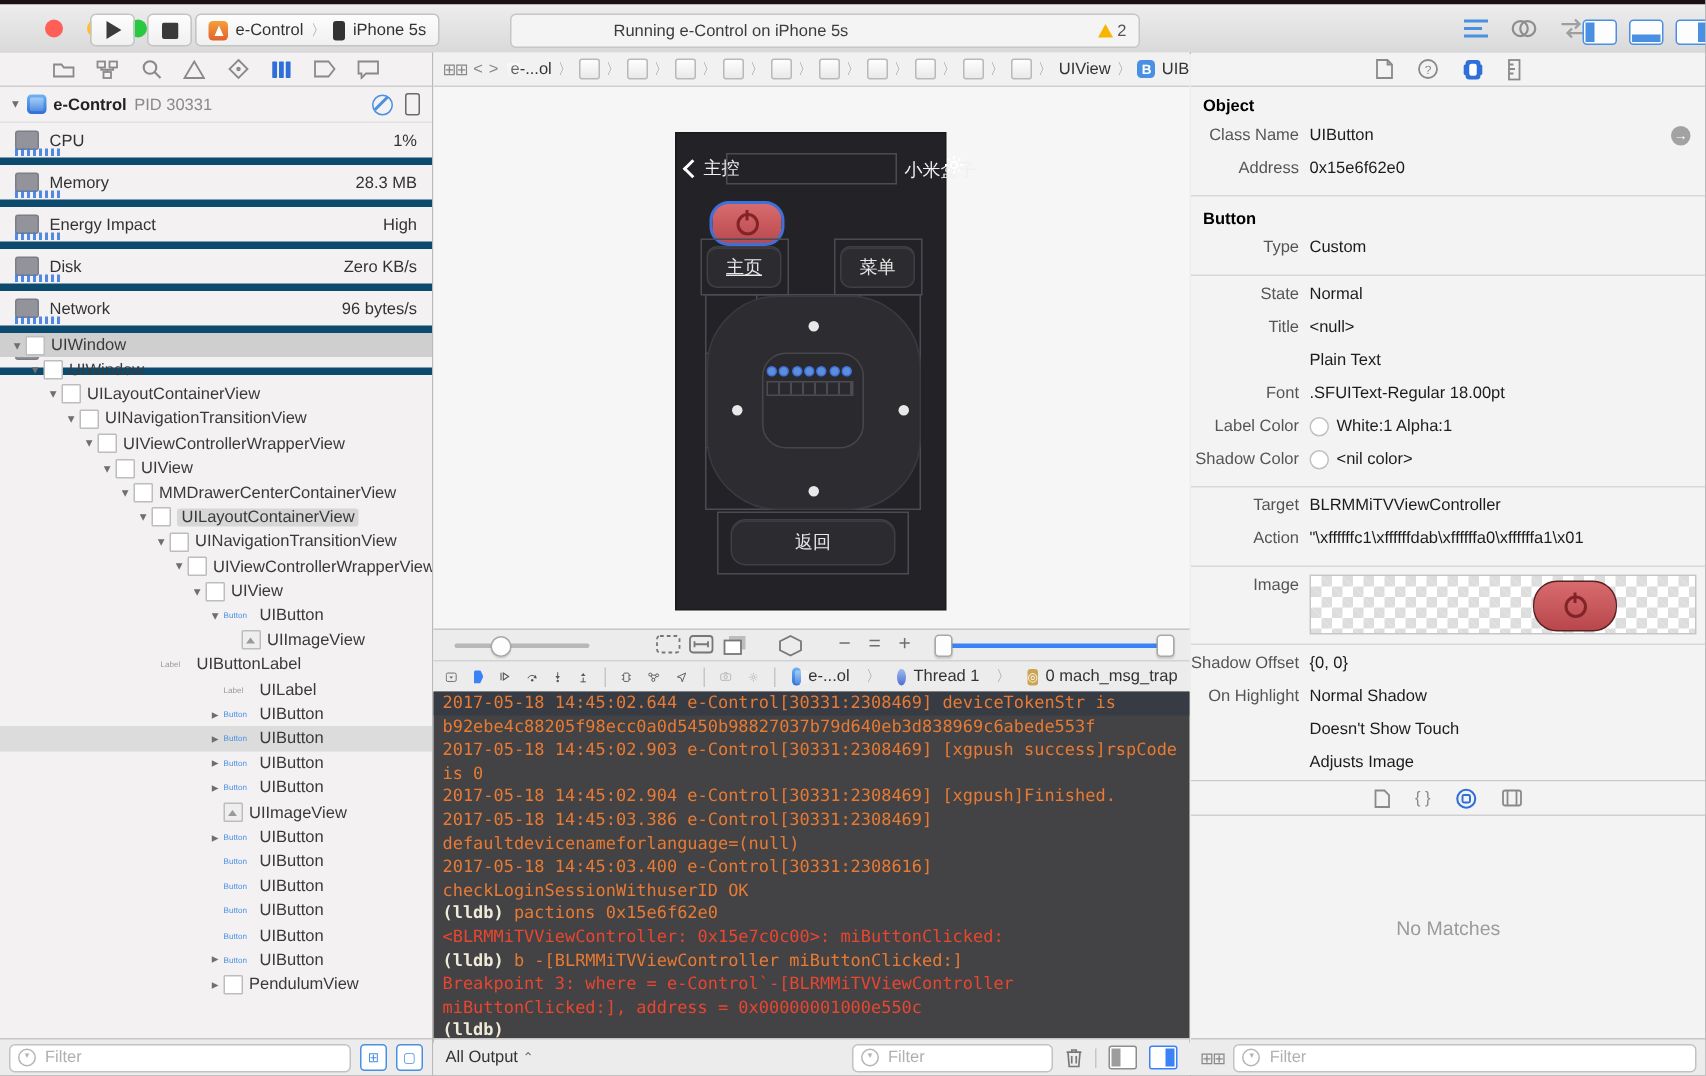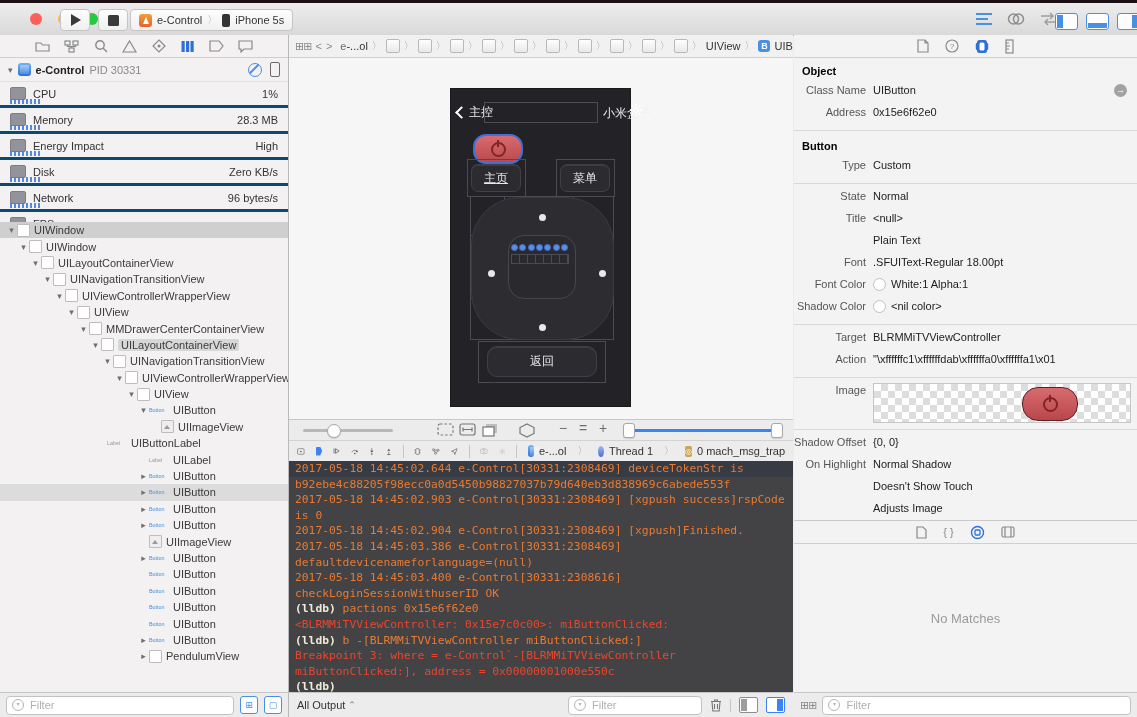--- a/index.html
+++ b/index.html
@@ -22,21 +22,21 @@
   .panebtn .fill{position:absolute;background:#4a90e2;}
   
   .sidebar{left:0;top:35px;width:288px;height:682px;background:#f3f1f1;border-right:1px solid #b9b9b9;}
   .center{left:289px;top:35px;width:504px;height:682px;background:#f6f6f6;}
   .rightpanel{left:794px;top:35px;width:343px;height:682px;background:#f4f3f3;}
   .iconbar{height:22px;border-bottom:1px solid #cfcfcf;display:flex;align-items:center;justify-content:center;gap:13px;}
   .nav-ic{width:16px;height:15px;display:flex;align-items:center;justify-content:center;color:#8a8a8a;}
   svg{display:block;}
   
   .proc-row{position:relative;height:23px;display:flex;align-items:center;gap:5px;padding:0 8px;border-bottom:1px solid #e2e0e0;}
-  .gauge-row{position:relative;height:23px;display:flex;align-items:center;padding:0 10px 0 10px;border-bottom:3px solid #0c4a6e;}
+  .gauge-row{position:relative;height:23px;display:flex;align-items:center;padding:0 10px 0 10px;border-bottom:5px solid #0c4a6e;}
   .gauge-ic{width:14px;height:11px;border-radius:2px;background:#93939b;border:1px solid #7d7d85;margin-right:7px;}
   .gauge-val{margin-left:auto;color:#333;}
   .spark{position:absolute;left:10px;bottom:1px;width:30px;height:5px;background:repeating-linear-gradient(90deg,#3f7ede 0 2px,transparent 2px 4px);opacity:.9;}
   .blue-app{width:13px;height:13px;border-radius:3px;background:linear-gradient(#6fb3f2,#2f6fd8);position:relative;}
   .blue-app::after{content:"";position:absolute;left:2px;top:2px;width:9px;height:9px;background:linear-gradient(#fff6,#fff2);border-radius:1px;}
   .circ-slash{width:12px;height:12px;border:1.5px solid #4a90e2;border-radius:50%;position:relative;}
   .circ-slash::after{content:"";position:absolute;left:-1px;top:4.5px;width:12px;height:1.5px;background:#4a90e2;transform:rotate(-45deg);}
   .dev-ic{width:8px;height:13px;border:1.5px solid #6a6a6a;border-radius:2px;}
   
   .tree{position:absolute;left:0;top:187px;width:288px;height:480px;overflow:hidden;}
@@ -137,20 +137,27 @@
           <rect x="0" y="0" width="11" height="11" rx="1.5" fill="#3a3a3a"></rect>
         </svg>
     </div>
     <div class="scheme">
       <span class="appicon"></span>
       <span>e-Control</span>
       <span class="crumb-sep">〉</span>
       <span class="phoneglyph"></span>
       <span>iPhone 5s</span>
     </div>
+    <div class="activity">
+      <span style="margin:0 auto 0 60px;color:#3c3c3c;">Running e-Control on iPhone 5s</span>
+      <span style="display:flex;align-items:center;gap:3px;">
+        <span class="warn-tri"></span>
+        <span style="color:#555;">2</span>
+      </span>
+    </div>
     <div class="abs" style="left:975px;top:9px;">
       <div class="seg">
         <svg width="18" height="14" viewBox="0 0 18 14">
             <g stroke="#4a90e2" stroke-width="2">
               <line x1="1" y1="2" x2="17" y2="2"></line>
               <line x1="1" y1="7" x2="13" y2="7"></line>
               <line x1="1" y1="12" x2="17" y2="12"></line>
             </g>
           </svg>
         <svg width="18" height="14" viewBox="0 0 18 14">
@@ -736,21 +743,21 @@
             <span>Plain Text</span>
           </span>
         </div>
         <div class="irow">
           <span class="ilabel">Font</span>
           <span class="ivalue">
             <span>.SFUIText-Regular 18.00pt</span>
           </span>
         </div>
         <div class="irow">
-          <span class="ilabel">Font Color</span>
+          <span class="ilabel">Label Color</span>
           <span class="ivalue">
             <span class="swatch" style="background: rgb(255, 255, 255);"></span>
             <span>White:1 Alpha:1</span>
           </span>
         </div>
         <div class="irow">
           <span class="ilabel">Shadow Color</span>
           <span class="ivalue">
             <span class="swatch"></span>
             <span>&lt;nil color&gt;</span>

